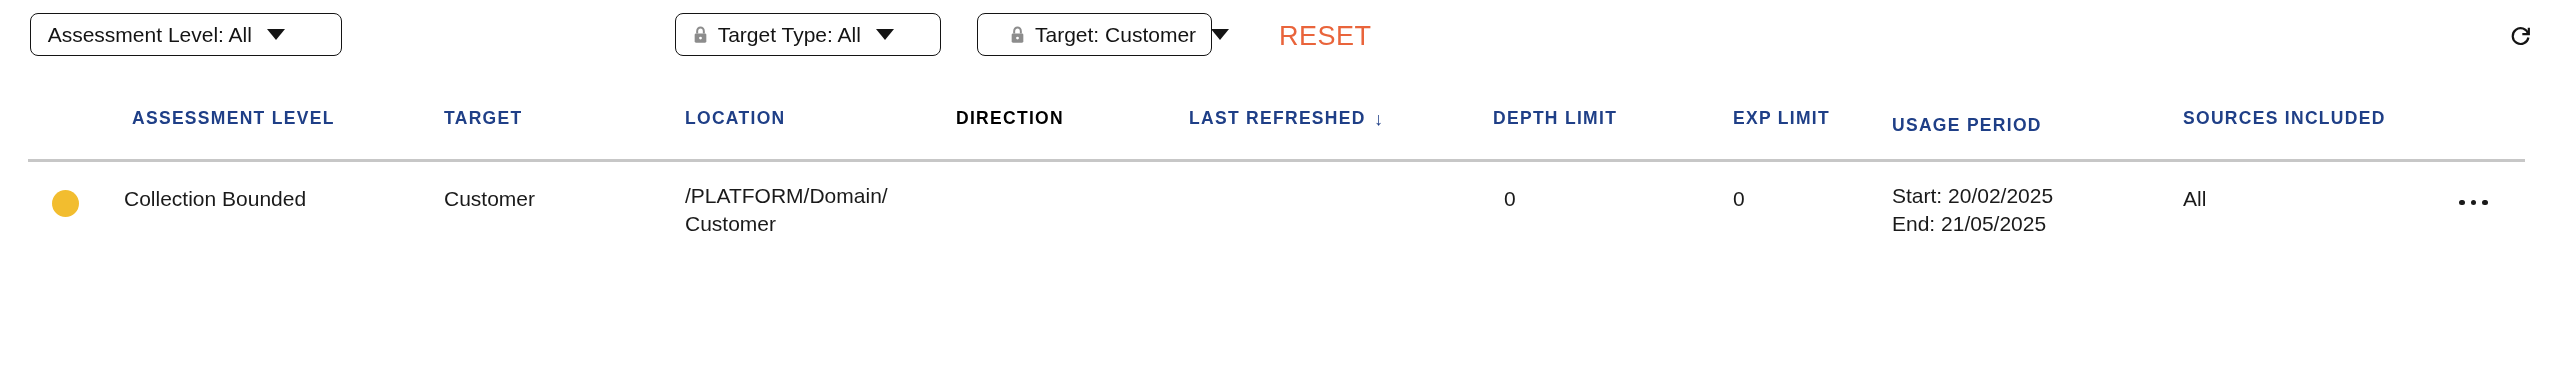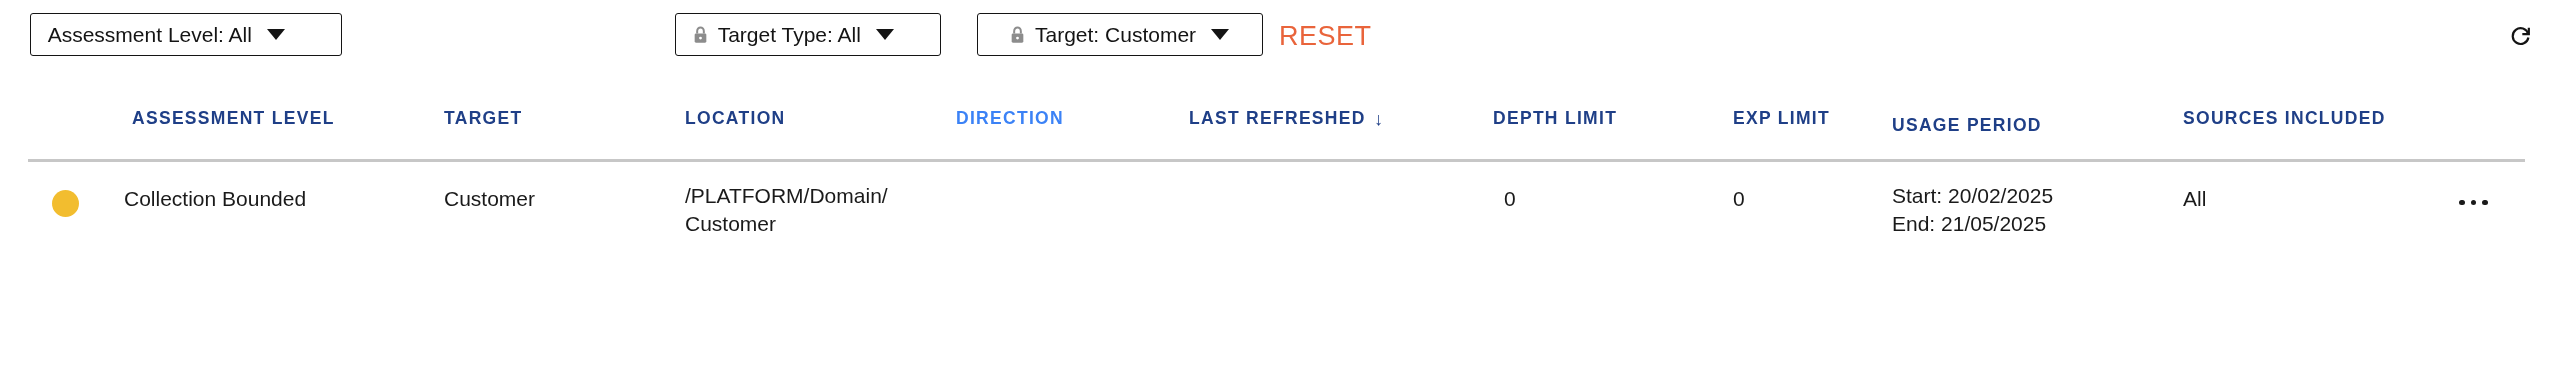--- a/index.html
+++ b/index.html
@@ -23,21 +23,21 @@
     top: 0;
     width: 2576px;
     height: 72px;
   }
   .chip {
     position: absolute;
     top: 13.4px;
     height: 43px;
     box-sizing: border-box;
     border: 1.7px solid #141414;
-    border-radius: 3px;
+    border-radius: 8px;
     background: #ffffff;
     display: flex;
     align-items: center;
     gap: 10px;
     padding: 0 16.7px;
     cursor: pointer;
     white-space: nowrap;
   }
   .chip-label {
     font-size: 21px;
@@ -200,21 +200,21 @@
       <svg width="15" height="18.4" viewBox="0 0 18 22">
         <path d="M5 9V6.2C5 3.6 6.8 1.8 9 1.8S13 3.6 13 6.2V9" fill="none" stroke="#8c8c8c" stroke-width="2.4"></path>
         <rect x="2" y="9" width="14" height="11" rx="1.6" fill="#8c8c8c"></rect>
         <circle cx="9" cy="14.5" r="1.7" fill="#ffffff"></circle>
       </svg>
     </span>
     <span class="chip-label">Target Type: All</span>
     <span class="caret-down"></span>
   </div>
 
-  <div class="chip" id="chip-3" style="left:977px;width:286px;padding-left:32px;">
+  <div class="chip" id="chip-3" style="left:977px;width:235px;padding-left:32px;">
     <span class="lock-icon">
       <svg width="15" height="18.4" viewBox="0 0 18 22">
         <path d="M5 9V6.2C5 3.6 6.8 1.8 9 1.8S13 3.6 13 6.2V9" fill="none" stroke="#8c8c8c" stroke-width="2.4"></path>
         <rect x="2" y="9" width="14" height="11" rx="1.6" fill="#8c8c8c"></rect>
         <circle cx="9" cy="14.5" r="1.7" fill="#ffffff"></circle>
       </svg>
     </span>
     <span class="chip-label">Target: Customer</span>
     <span class="caret-down"></span>
   </div>
@@ -236,21 +236,21 @@
   <div class="table-header">
     <div class="th" style="left: 132px; color: rgb(31, 63, 135);">
       <span>ASSESSMENT LEVEL</span>
     </div>
     <div class="th" style="left: 444px; color: rgb(31, 63, 135);">
       <span>TARGET</span>
     </div>
     <div class="th" style="left: 685px; color: rgb(31, 63, 135);">
       <span>LOCATION</span>
     </div>
-    <div class="th" style="left: 956px; color: #3b82f6;">
+    <div class="th" style="left: 956px; color: #000000;">
       <span>DIRECTION</span>
     </div>
     <div class="th" style="left: 1189px; color: rgb(31, 63, 135);">
       <span>LAST REFRESHED</span>
       <span class="sort-arrow">↓</span>
     </div>
     <div class="th" style="left: 1493px; color: rgb(31, 63, 135);">
       <span>DEPTH LIMIT</span>
     </div>
     <div class="th" style="left: 1733px; color: rgb(31, 63, 135);">

